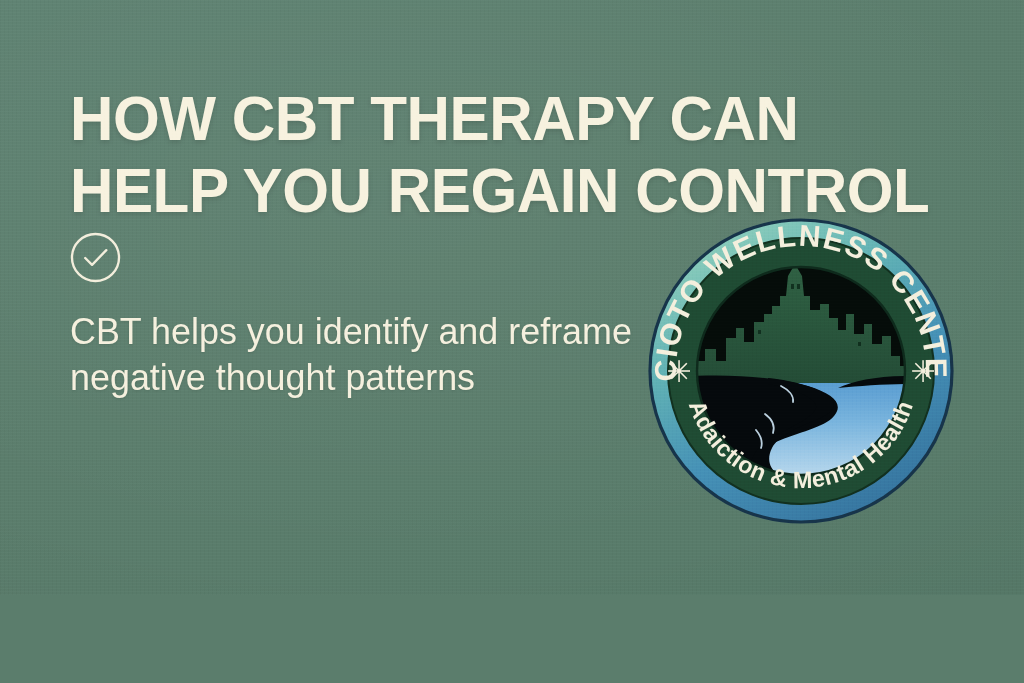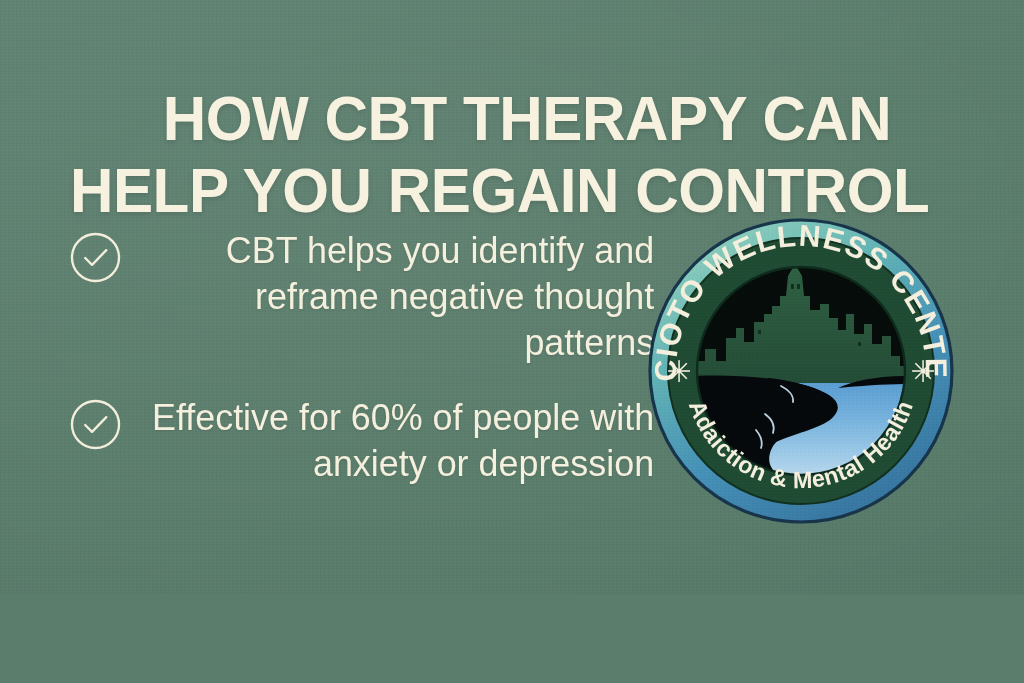--- a/index.html
+++ b/index.html
@@ -16,21 +16,20 @@
   }
 
   #poster {
     position: relative;
     width: 1024px;
     height: 595px;
     background:
       radial-gradient(ellipse 120% 110% at 40% 35%, rgba(255,255,255,0.035) 0%, rgba(0,0,0,0.00) 55%, rgba(0,0,0,0.055) 100%),
       linear-gradient(157deg, #5f8272 0%, #5b7d6c 45%, #577a69 100%);
     overflow: hidden;
-    text-align: right;
   }
 
   
   #poster::after {
     content: "";
     position: absolute;
     inset: 0;
     pointer-events: none;
     opacity: 0.055;
     background-image:
@@ -62,22 +61,23 @@
   
   .bullets {
     position: absolute;
     left: 70px;
     top: 228px;
     width: 600px;
   }
   .bullet {
     display: flex;
     align-items: flex-start;
-    gap: 19px;
+    gap: 26px;
     margin-bottom: 29px;
+    flex-direction: column;
   }
   .bullet:last-child { margin-bottom: 0; }
 
   .check-icon {
     flex: 0 0 auto;
     width: 51px;
     height: 51px;
     margin-top: 4px;
     display: block;
   }
@@ -134,27 +134,20 @@
 
     <div class="bullet">
       <svg class="check-icon" viewBox="0 0 52 52">
         <circle cx="26" cy="26" r="24"></circle>
         <path d="M15.5 26.5 L22.5 33.5 L37 18.5"></path>
       </svg>
       <div class="bullet-text">CBT helps you identify and reframe negative thought patterns</div>
     </div>
 
 
-    <div class="bullet">
-      <svg class="check-icon" viewBox="0 0 52 52">
-        <circle cx="26" cy="26" r="24"></circle>
-        <path d="M15.5 26.5 L22.5 33.5 L37 18.5"></path>
-      </svg>
-      <div class="bullet-text">Effective for 60% of people with anxiety or depression</div>
-    </div>
 
   </div>
 
   <div class="logo-badge">
     <svg viewBox="0 0 306 306" xmlns="http://www.w3.org/2000/svg">
       <defs>
         <linearGradient id="outerRingGrad" x1="0.18" y1="0.05" x2="0.72" y2="1">
           <stop offset="0%" stop-color="#8ecfbb"></stop>
           <stop offset="32%" stop-color="#5fb0b4"></stop>
           <stop offset="62%" stop-color="#4590b6"></stop>

